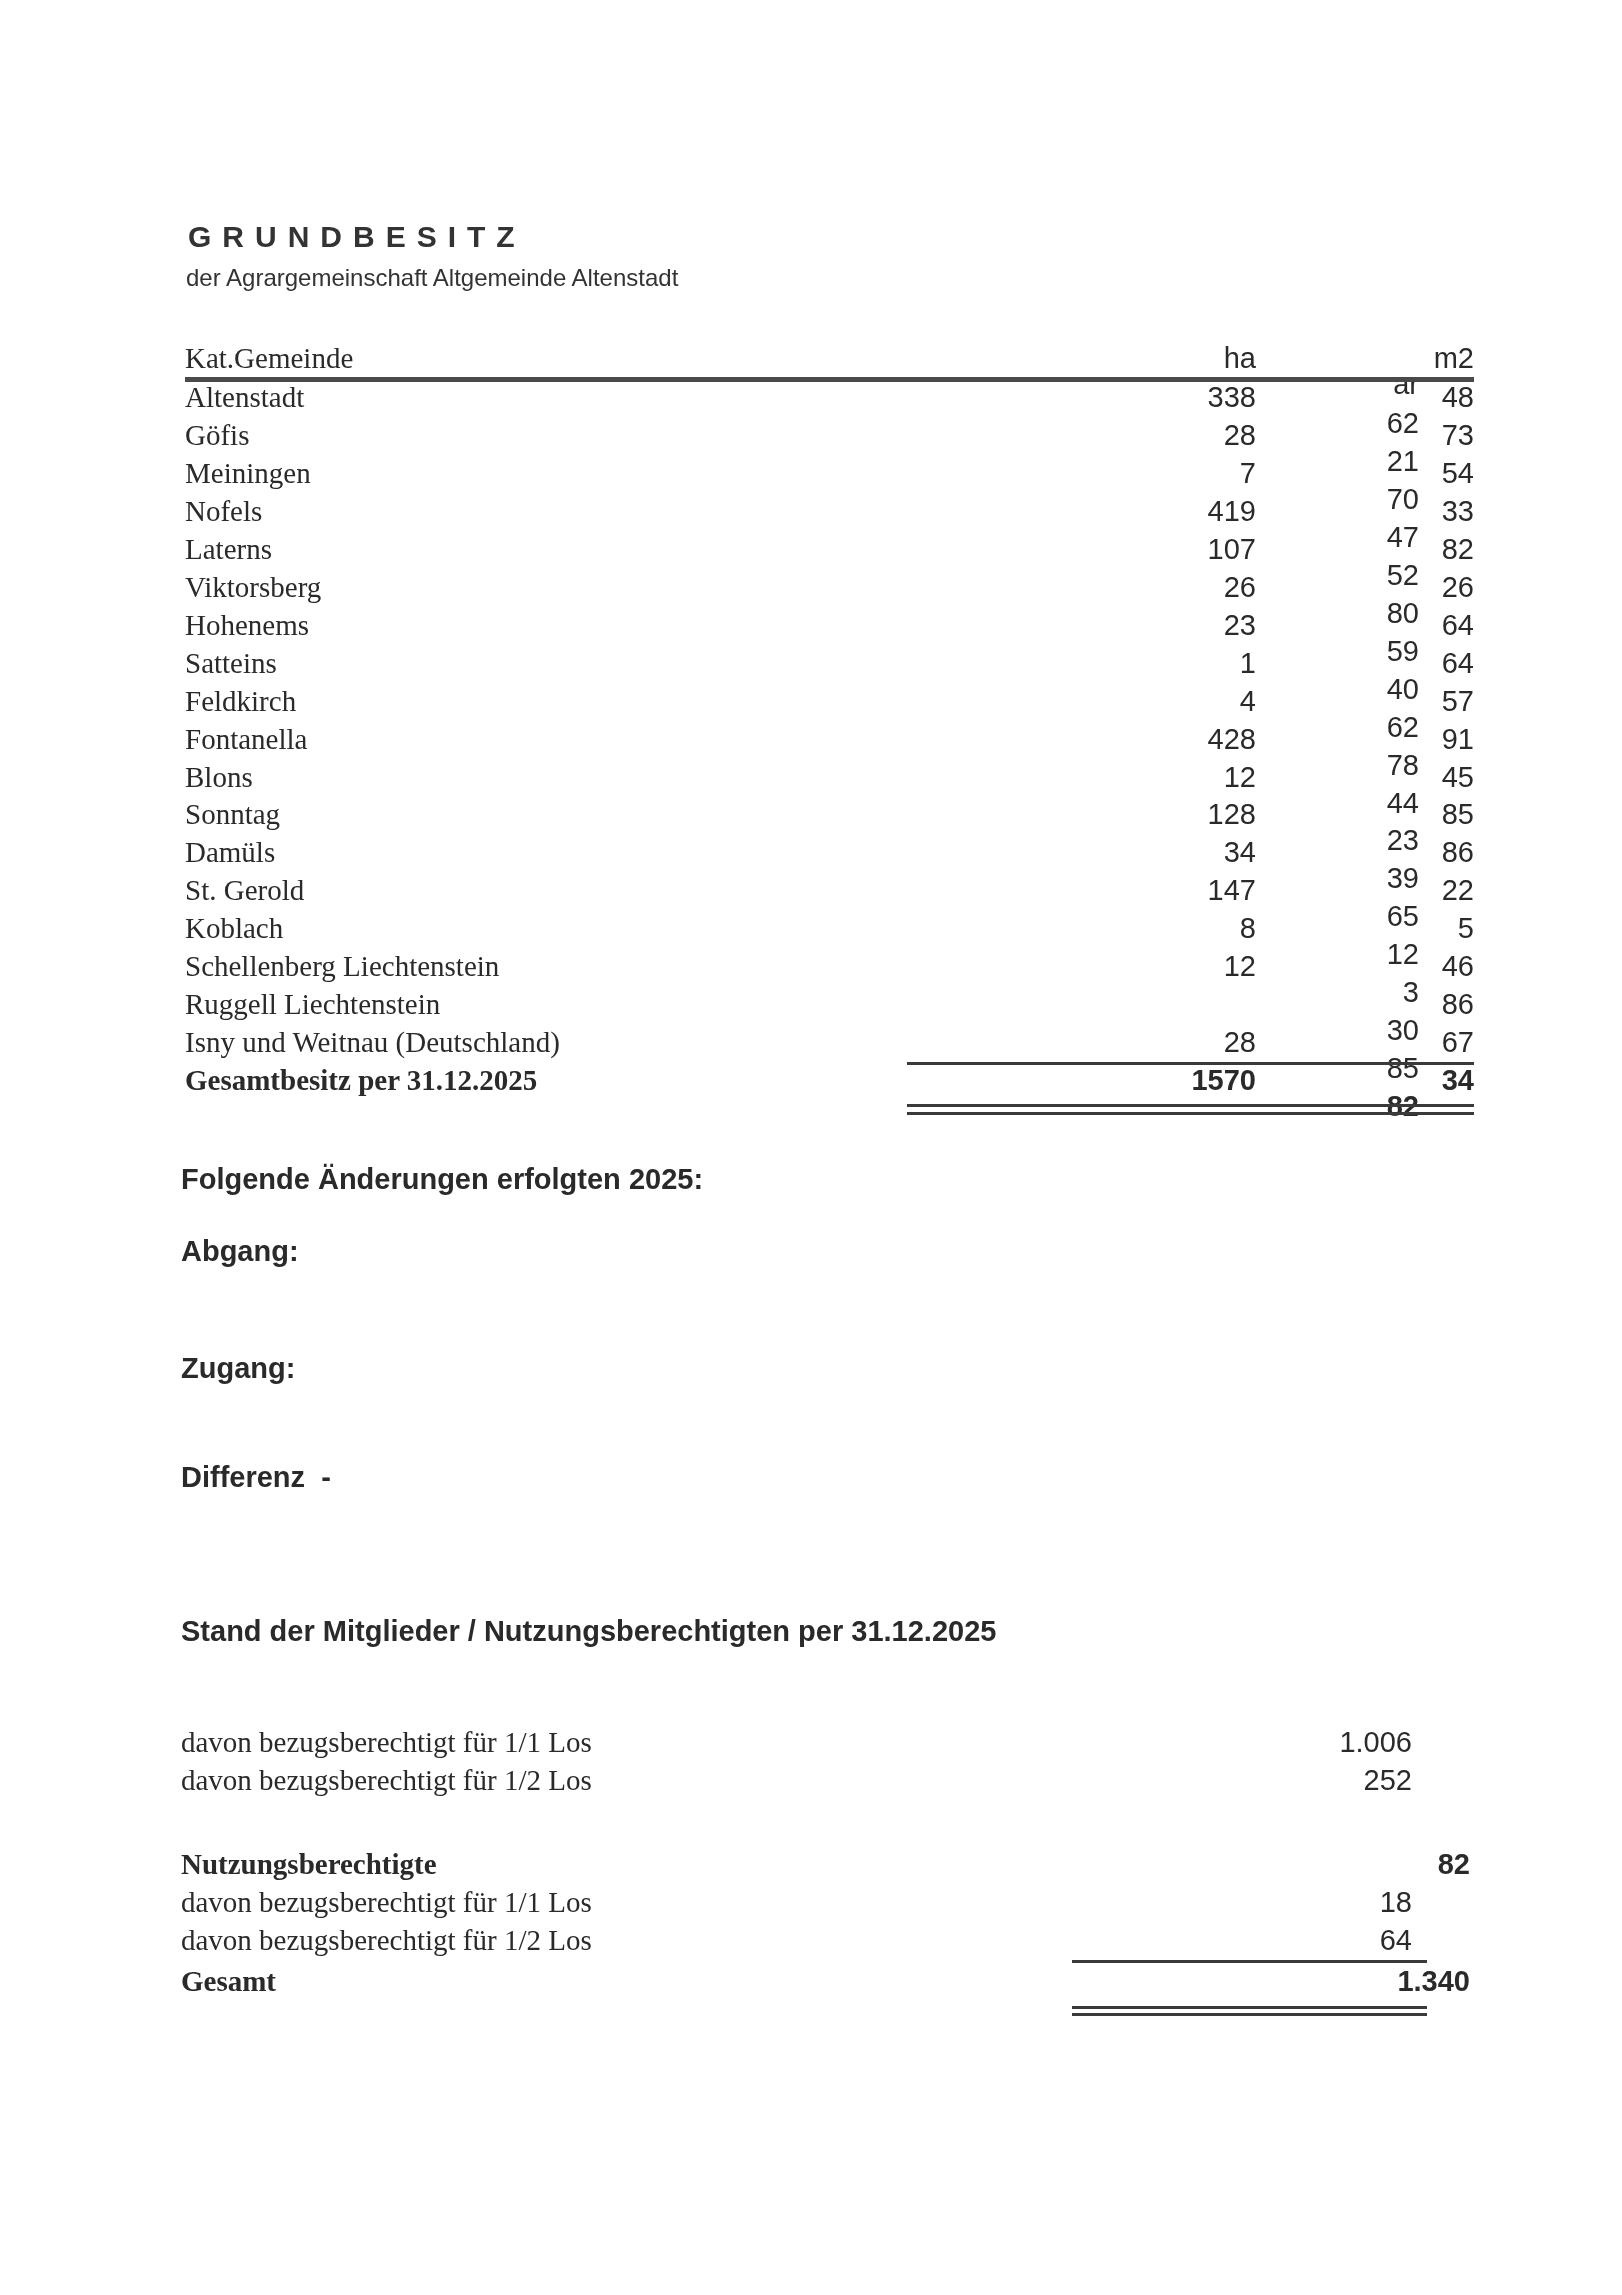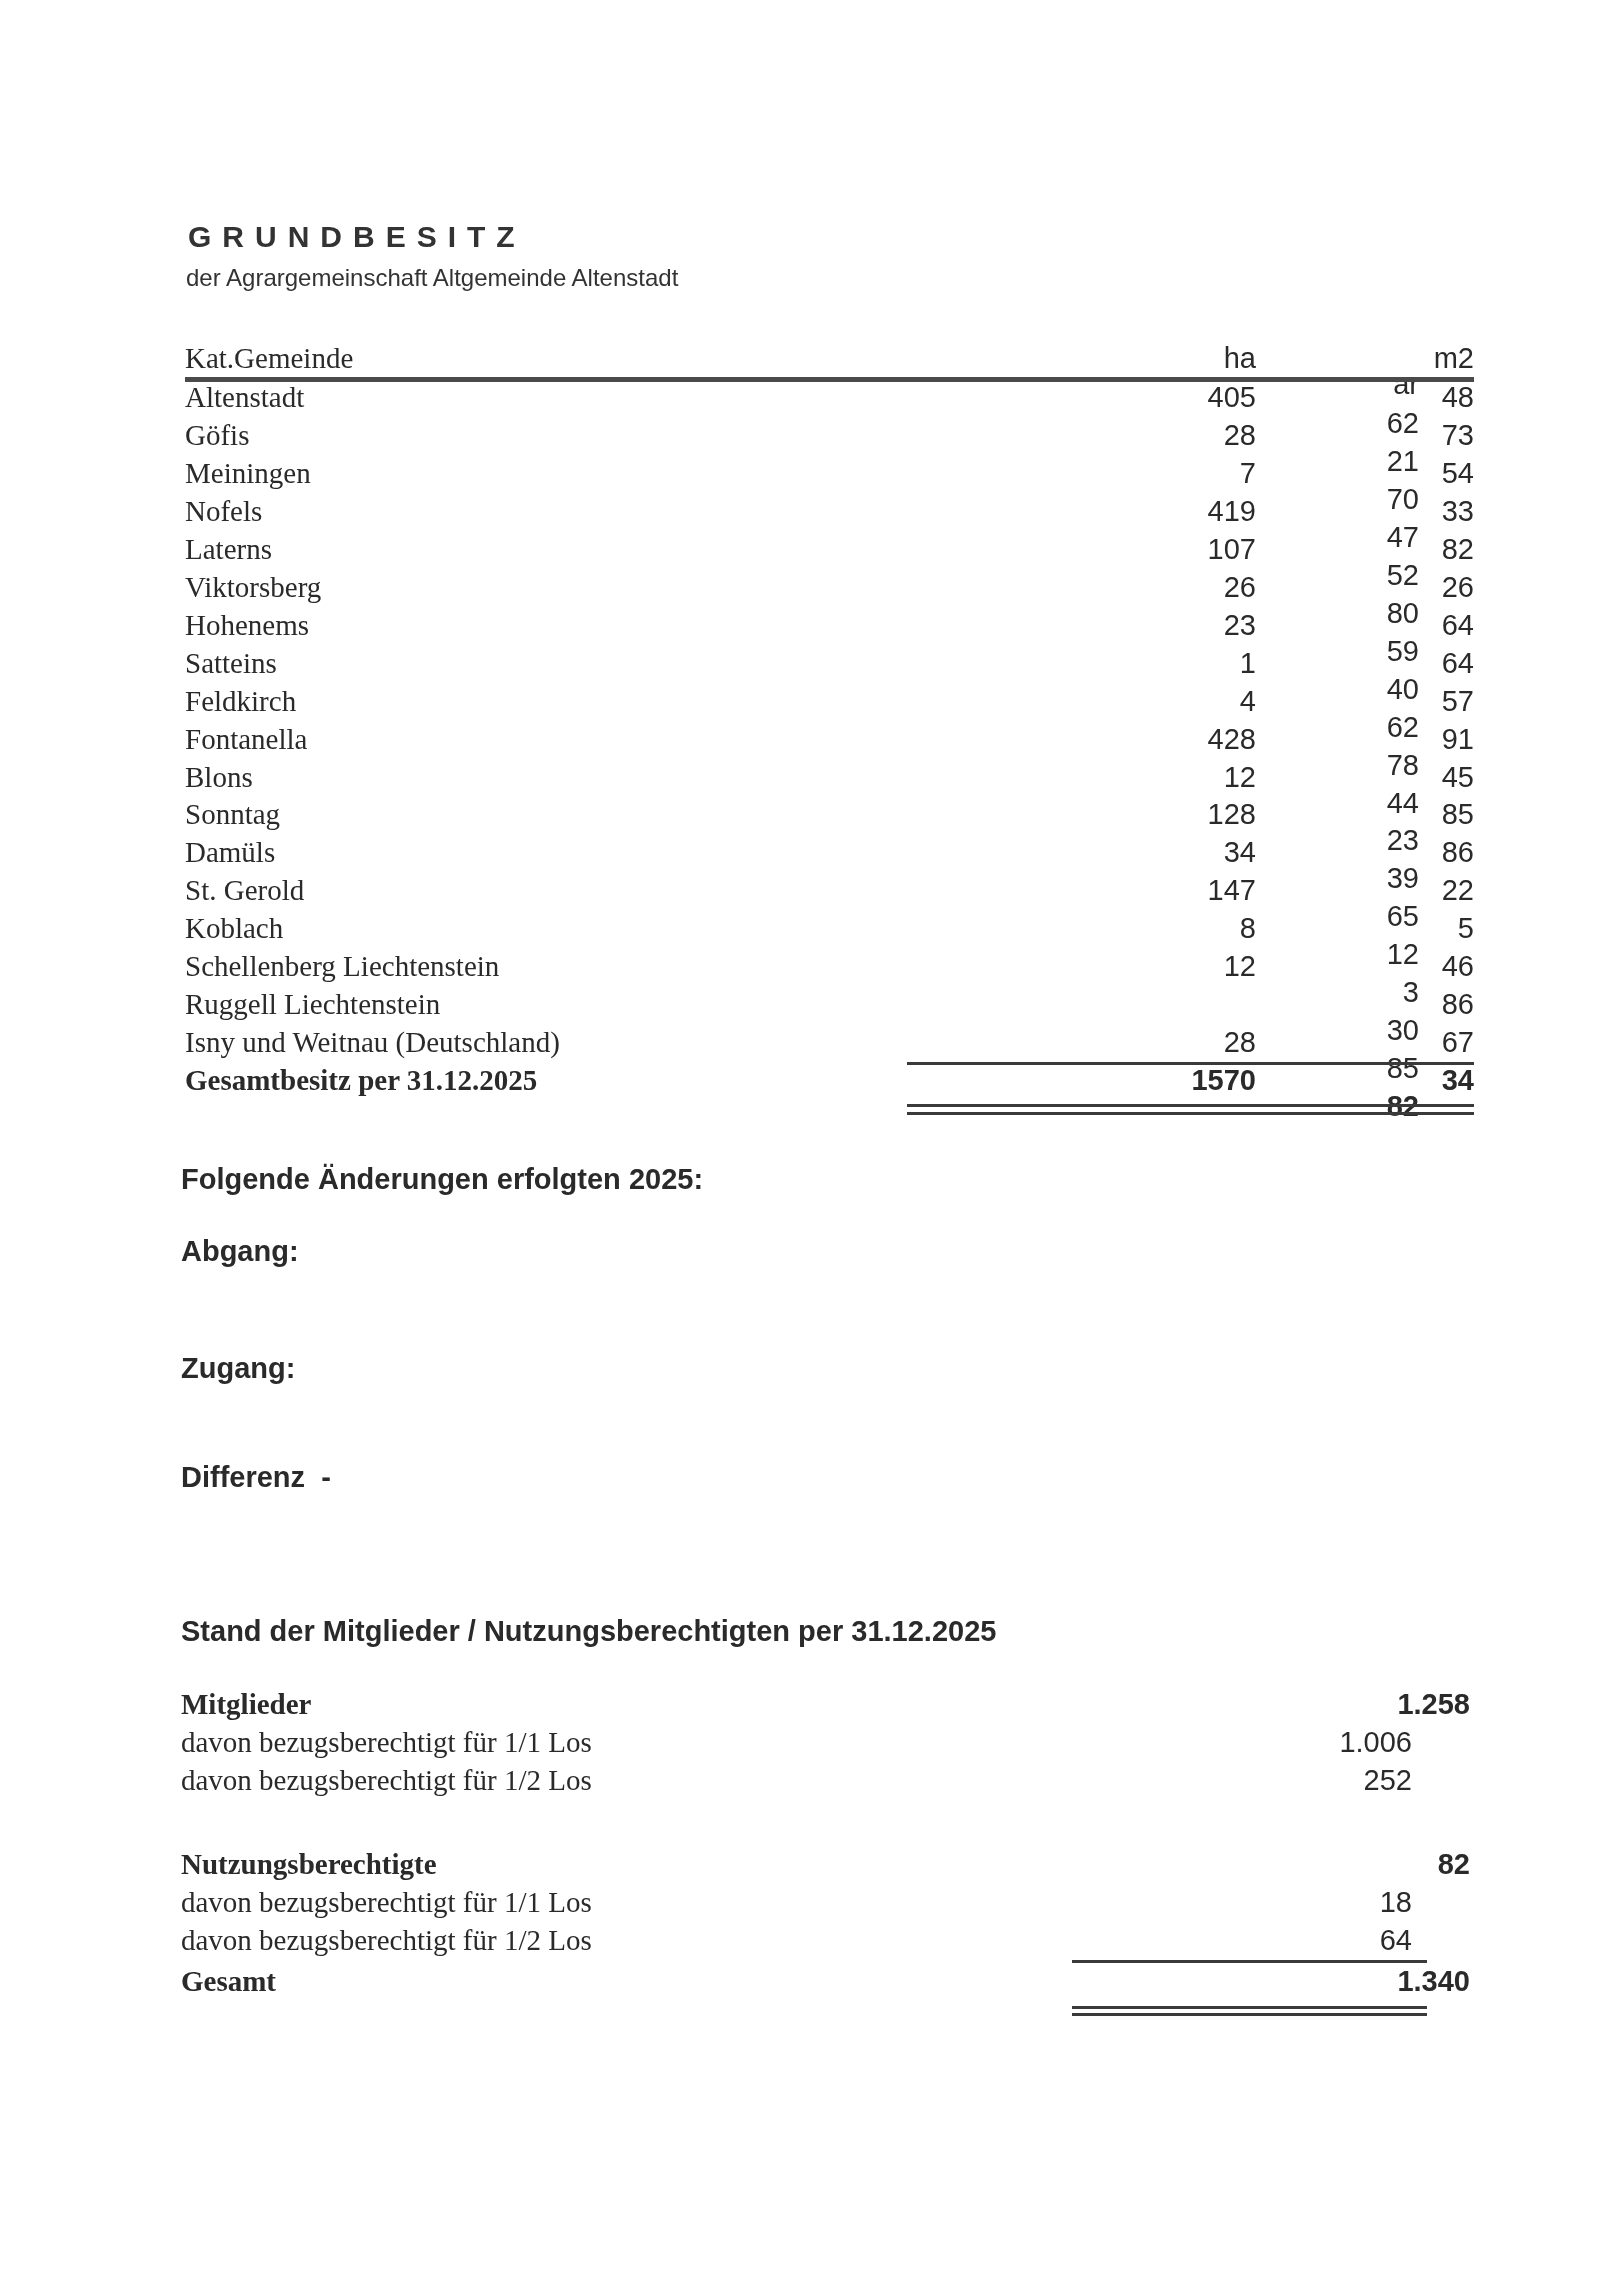--- a/index.html
+++ b/index.html
@@ -32,21 +32,21 @@
     <span class="ha num">ha</span>
     <span class="ar num" style="left:1014px;">ar</span>
     <span class="m2 num">m2</span>
   </div>
 </div>
 <div class="abs hdr-line"></div>
 
 <div class="abs" id="rows" style="left:185px; top:378px; width:1289px; height:720px;">
   <div class="row txt" style="top:0px;">
       <span class="name">Altenstadt</span>
-      <span class="ha num">405</span>
+      <span class="ha num">338</span>
       <span class="ar num" style="left:1014px;">62</span>
       <span class="m2 num">48</span>
     </div>
   <div class="row txt" style="top:38px;">
       <span class="name">Göfis</span>
       <span class="ha num">28</span>
       <span class="ar num" style="left:1014px;">21</span>
       <span class="m2 num">73</span>
     </div>
   <div class="row txt" style="top:76px;">
@@ -157,24 +157,20 @@
 </div>
 
 <div class="abs sec txt" style="top:1160px;">Folgende Änderungen erfolgten 2025:</div>
 <div class="abs sec txt" style="top:1232px;">Abgang:</div>
 <div class="abs sec txt" style="top:1349px;">Zugang:</div>
 <div class="abs sec txt" style="top:1458px; white-space:pre;">Differenz  -</div>
 
 <div class="abs sec txt" style="top:1612px;">Stand der Mitglieder / Nutzungsberechtigten per 31.12.2025</div>
 
 <div class="abs" style="left:181px; top:1685px; width:1243px; height:340px;">
-  <div class="row txt bold" style="top:0;">
-    <span class="name">Mitglieder</span>
-    <span class="abs num" style="right:0; top:0;">1.258</span>
-  </div>
   <div class="row txt" style="top:38px;">
     <span class="name">davon bezugsberechtigt für 1/1 Los</span>
     <span class="abs num" style="left:851px; width:380px; top:0;">1.006</span>
   </div>
   <div class="row txt" style="top:76px;">
     <span class="name">davon bezugsberechtigt für 1/2 Los</span>
     <span class="abs num" style="left:851px; width:380px; top:0;">252</span>
   </div>
 
   <div class="row txt bold" style="top:160px;">

